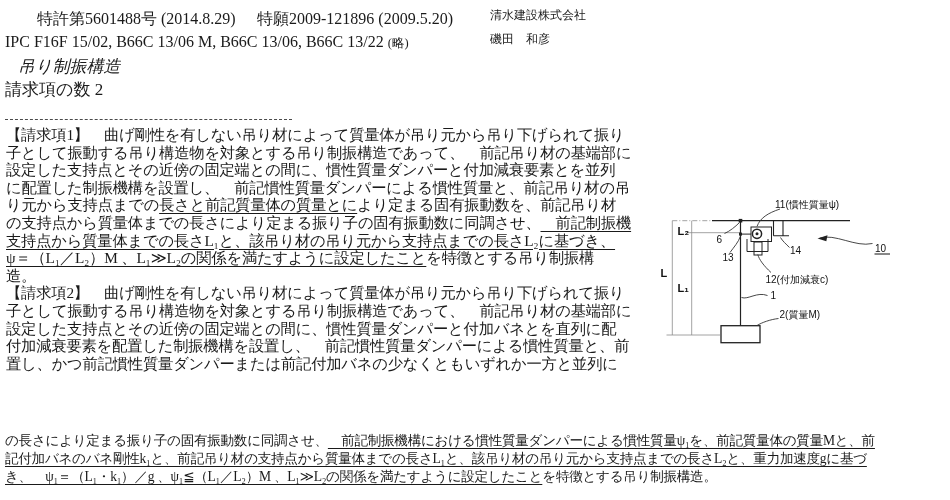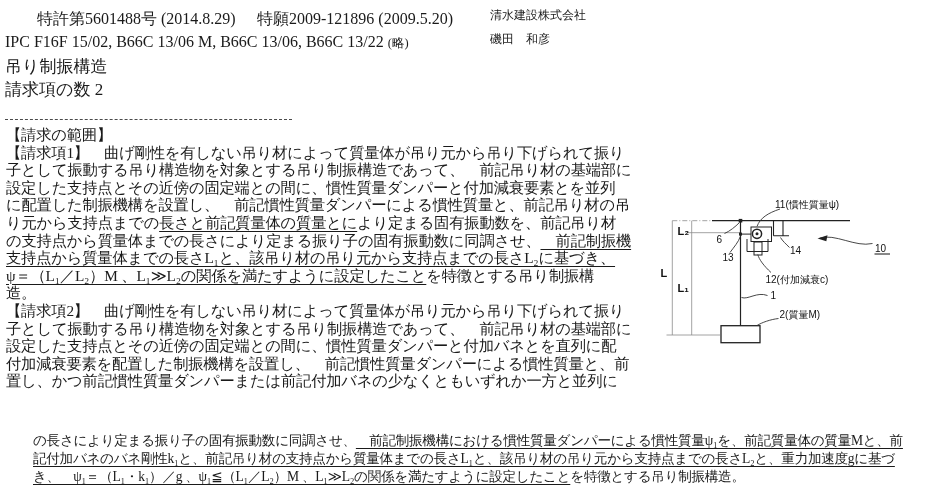--- a/index.html
+++ b/index.html
@@ -12,30 +12,30 @@
   
   .h16{font-size:16px;}
   .h17{font-size:17px;}
   .h18{font-size:12px;}
   .ipc-note{font-size:12.5px;}
   #patent-no{left:5px;top:9px;margin-left:32px;}
   #app-no{left:257px;top:9px;}
   #assignee{left:490px;top:7px;}
   #ipc{left:5px;top:33px;}
   #inventor{left:490px;top:31px;}
-  #title{left:5px;top:55px;}
+  #title{left:18px;top:55px;font-style:italic;}
   #claims-count{left:5px;top:78px;}
   
   #separator{left:5px;top:119px;width:287px;height:0;border-top:1.5px dashed #4a4a4a;}
   
   #claims{left:6px;top:126px;width:660px;font-size:15.3px;line-height:17.6px;}
   #claims .tline{white-space:nowrap;letter-spacing:-0.2px;}
   
   #bottom{left:5px;top:432px;width:945px;font-size:13.6px;line-height:18.2px;}
-  #bottom .tline{white-space:nowrap;letter-spacing:-0.3px;margin-left:28px;}
+  #bottom .tline{white-space:nowrap;letter-spacing:-0.3px;}
   .u{text-decoration:underline;text-underline-offset:2.5px;text-decoration-thickness:1px;}
   
   #figure-svg{position:absolute;left:650px;top:183px;}
   .figlabel{font-family:"Liberation Sans","DejaVu Sans",sans-serif;font-size:10px;fill:#111;}
   .dimlabel{font-family:"Liberation Sans","DejaVu Sans",sans-serif;font-size:11px;font-weight:bold;fill:#111;}
   .stroke{stroke:#222;fill:none;}
   .lite{stroke:#8a8a8a;fill:none;}
   .leader{stroke:#333;fill:none;stroke-width:0.9;}
 </style>
 </head>
@@ -48,21 +48,20 @@
   <span>IPC F16F 15/02, B66C 13/06 M, B66C 13/06, B66C 13/22</span>
   <span class="ipc-note">(略)</span>
 </div>
 <div class="abs h18" id="inventor">磯田　和彦</div>
 <div class="abs h17" id="title">吊り制振構造</div>
 <div class="abs h17" id="claims-count">請求項の数 2</div>
 
 <div class="abs" id="separator"></div>
 
 <div class="abs" id="claims">
-  <div class="tline">【請求の範囲】</div>
   <div id="claim-lines">
       <div class="tline"><span>【請求項1】　曲げ剛性を有しない吊り材によって質量体が吊り元から吊り下げられて振り</span></div>
       <div class="tline"><span>子として振動する吊り構造物を対象とする吊り制振構造であって、　前記吊り材の基端部に</span></div>
       <div class="tline"><span>設定した支持点とその近傍の固定端との間に、慣性質量ダンパーと付加減衰要素とを並列</span></div>
       <div class="tline"><span>に配置した制振機構を設置し、　前記慣性質量ダンパーによる慣性質量と、前記吊り材の吊</span></div>
       <div class="tline"><span>り元から支持点までの</span><span class="u">長さと前記質量体の質量とに</span><span>より定まる固有振動数を、前記吊り材</span></div>
       <div class="tline"><span>の支持点から質量体までの長さにより定まる振り子の固有振動数に同調させ、</span><span class="u">　前記制振機</span></div>
       <div class="tline"><span class="u">支持点から質量体までの長さL₁と、該吊り材の吊り元から支持点までの長さL₂に基づき、</span></div>
       <div class="tline"><span class="u">ψ＝（L₁／L₂）M 、L₁≫L₂の関係を満たすように設定したこと</span><span>を特徴とする吊り制振構</span></div>
       <div class="tline"><span>造。</span></div>

